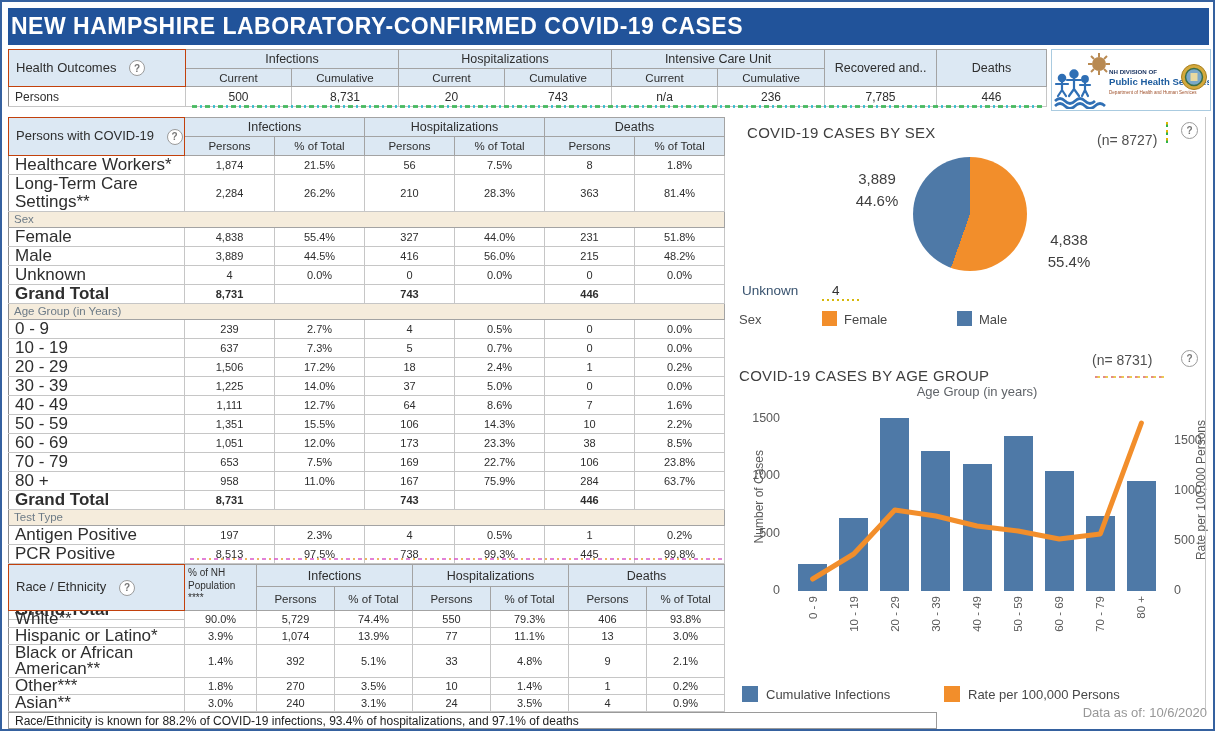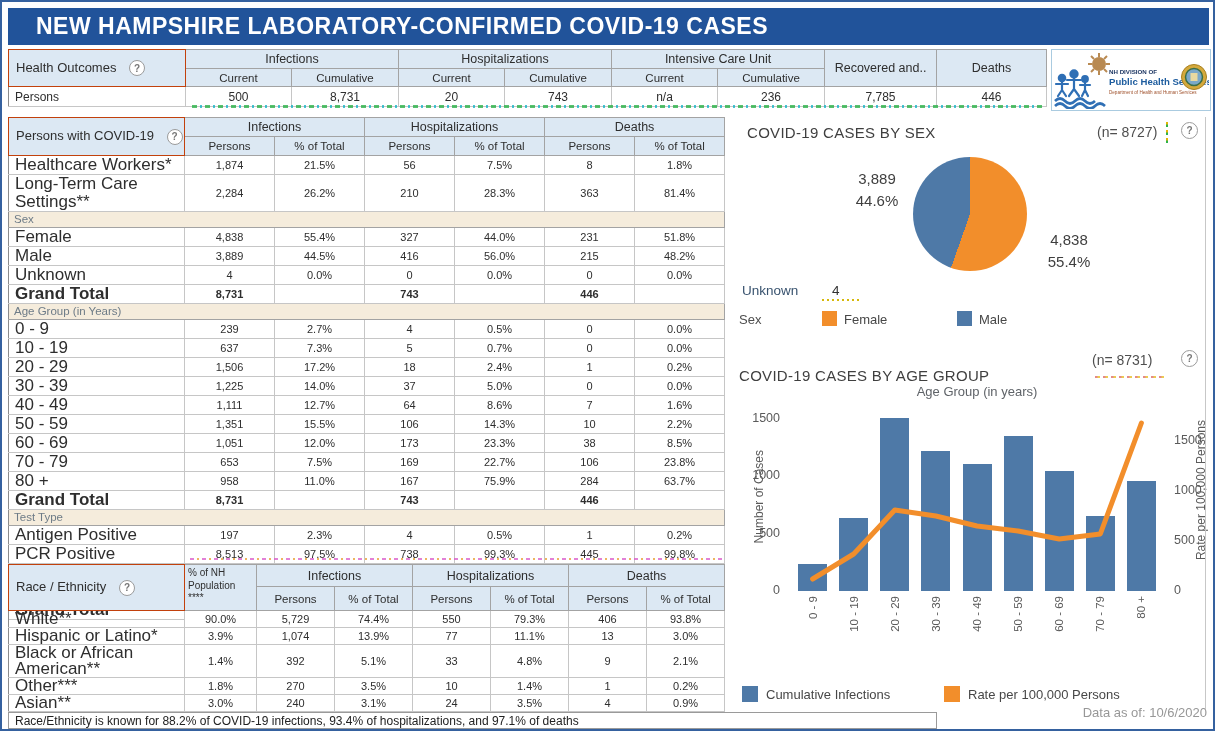--- a/index.html
+++ b/index.html
@@ -4,21 +4,21 @@
 <style>
   * { box-sizing: border-box; margin: 0; padding: 0; }
   html,body { background:#fff; }
   body { font-family:"Liberation Sans", sans-serif; }
   .page { position:relative; width:1215px; height:731px; background:#fff;
           border:2px solid #35619f; overflow:hidden; }
 
   
   .banner { position:absolute; left:6px; top:6px; width:1201px; height:37px;
             background:#21539a; color:#fff; display:flex; align-items:center;
-            padding-left:28px; font-size:23px; font-weight:bold; letter-spacing:.5px; }
+            padding-left:3px; font-size:23px; font-weight:bold; letter-spacing:.5px; }
 
   
   .logo-box { position:absolute; left:1049px; top:47px; width:160px; height:62px;
               border:1px solid #aacbe0; background:#fff; display:flex; align-items:center; justify-content:center; }
 
   
   table { border-collapse:collapse; table-layout:fixed; font-size:11px; color:#2e2e2e; }
   th { font-weight:normal; }
   .grp-th { background:#dce8f3; border:1px solid #a3a3a3; font-size:12.5px; color:#2e2e2e; text-align:center; }
   .sub-th { background:#dce8f3; border:1px solid #a3a3a3; font-size:11.5px; color:#2e2e2e; text-align:center; }
@@ -559,21 +559,21 @@
           <td class="num">433</td>
           <td class="num"></td>
         </tr>
 
     </tbody>
   </table>
 
   <div class="footnote">Race/Ethnicity is known for 88.2% of COVID-19 infections, 93.4% of hospitalizations, and 97.1% of deaths</div>
 
   <div class="chart-title" style="left:745px; top:122px;">COVID-19 CASES BY SEX</div>
-  <div class="n-label" style="left:1095px; top:122px;">(n= 8727)</div>
+  <div class="n-label" style="left:1095px; top:130px;">(n= 8727)</div>
   <div class="dot-vert"></div>
   <span class="help help-float" style="left:1179px; top:120px;">?</span>
 
   <div class="pie" style="background: conic-gradient(rgb(242, 142, 43) 0%, rgb(242, 142, 43) 55.4%, rgb(78, 121, 167) 55.4%, rgb(78, 121, 167) 100%);"></div>
   <div class="pie-label" style="left:836px; top:166px; width:78px;">
     <div>3,889</div>
     <div>44.6%</div>
   </div>
   <div class="pie-label" style="left:1027px; top:227px; width:80px;">
     <div>4,838</div>

